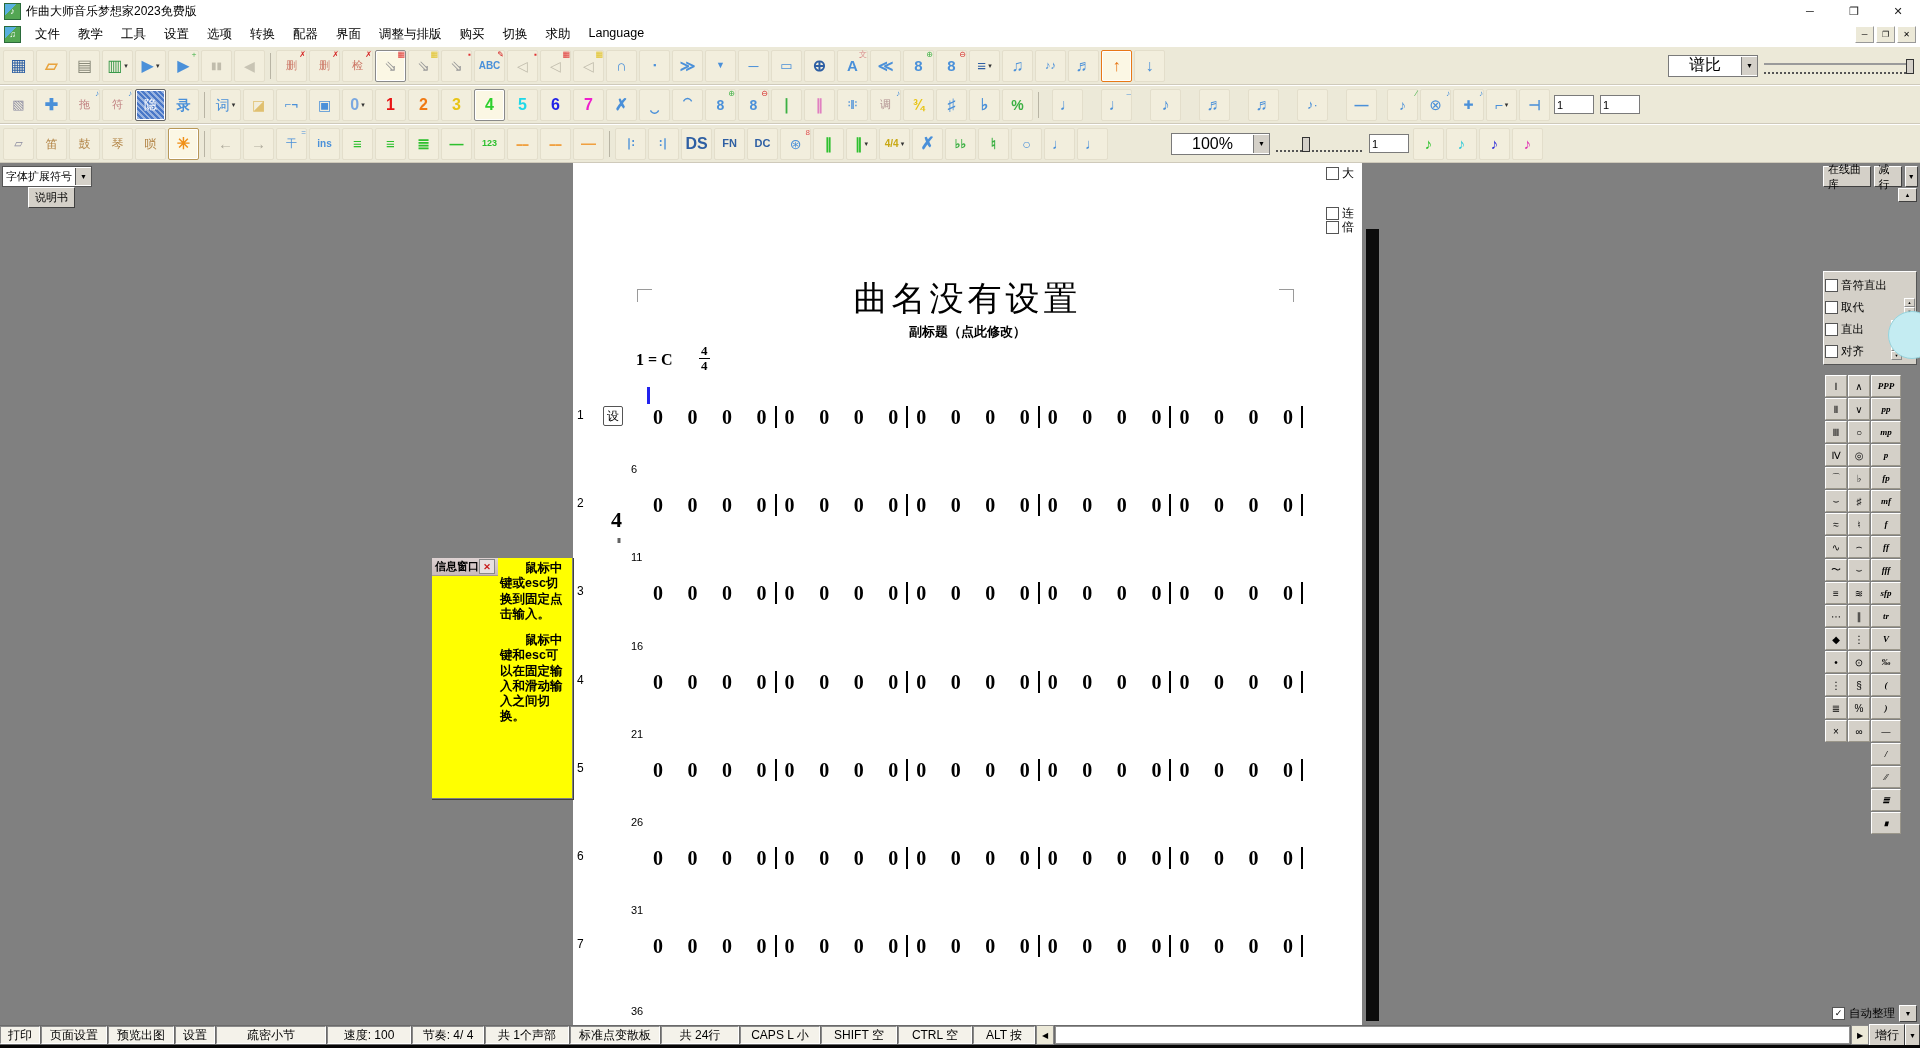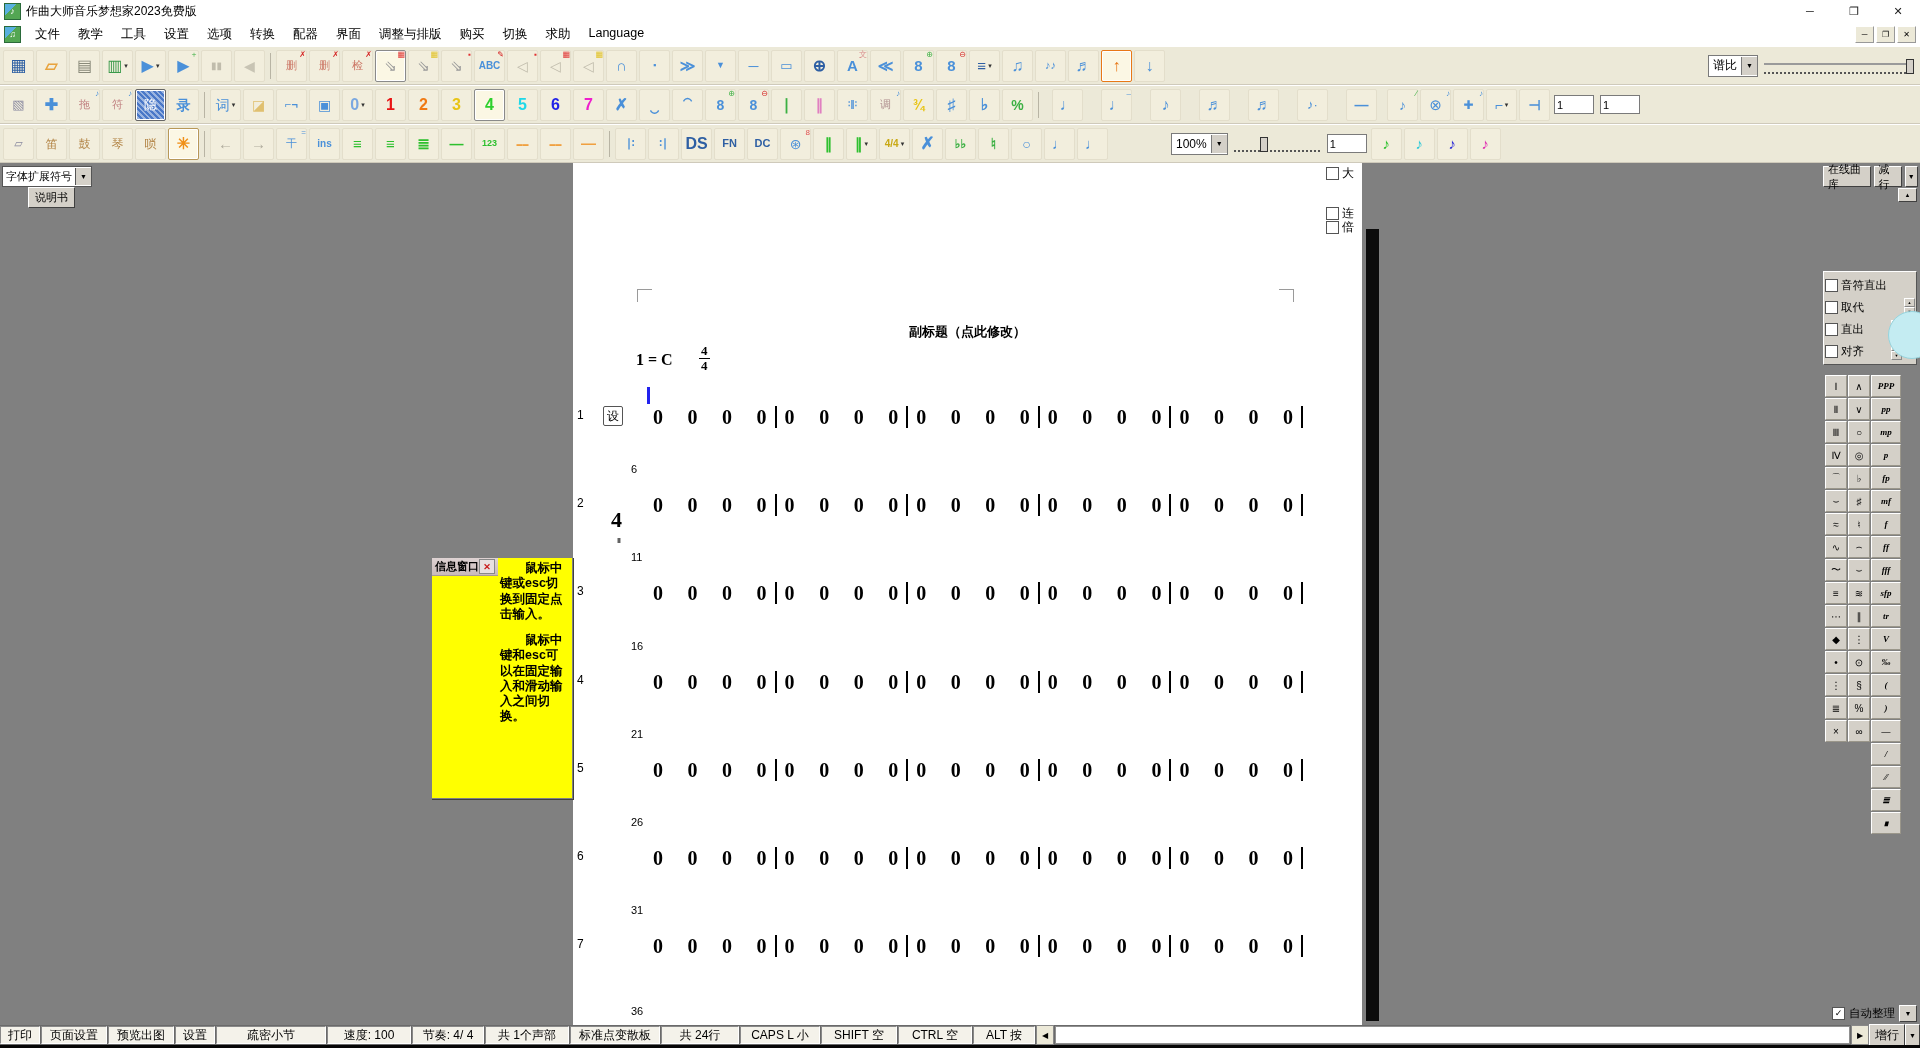--- a/index.html
+++ b/index.html
@@ -38,21 +38,21 @@
               color:#fff;border:1px solid #666;}
   .tbtn.wide{margin:0 9px;}
   .tbsep{width:1px;height:26px;background:#b8b4a4;margin:0 4px;flex:none;}
   .tbspacer{flex:1;}
   .tbgap{width:60px;flex:none;}
   .ddar{margin-left:2px;font-size:7px;color:#333;}
   .tbin{width:34px;height:17px;border:1px solid #7a7a7a;font-size:11px;padding:0 2px;
         margin:0 3px;font-family:"Liberation Sans",sans-serif;flex:none;}
   .tbcombo{display:inline-flex;align-items:center;height:20px;background:#fff;
            border:1px solid #7a7a7a;margin:0 2px;flex:none;}
-  .tbcombo .cl{padding:0 4px;font-size:12px;}
+  .tbcombo .cl{padding:0 20px;font-size:16px;}
   .tbcombo .db{width:15px;height:18px;background:#d4d0c8;border-left:1px solid #7a7a7a;
                font-size:7px;display:flex;align-items:center;justify-content:center;}
   .tbslider{position:relative;height:14px;margin:0 4px;flex:none;}
   .tbslider.line{width:150px;border-bottom:2px dotted #555;}
   .tbslider.line:before{content:"";position:absolute;left:0;right:8px;top:5px;height:2px;background:#9a9a9a;}
   .tbslider.dots{width:86px;border-bottom:2px dotted #555;}
   .thumb{position:absolute;top:1px;width:6px;height:13px;background:#d4d0c8;border:1px solid #333;}
   .tbslider.line .thumb{right:0;}
   .tbslider.dots .thumb{left:26px;}
   
@@ -608,20 +608,21 @@
         <span class="chkbox"></span>
         <span>连</span>
       </div>
       <div class="pgchk" style="left:753px;top:56px;">
         <span class="chkbox"></span>
         <span>倍</span>
       </div>
 
       <div class="cornerL"></div>
       <div class="cornerR"></div>
+      <div class="ptitle">曲名没有设置</div>
       <div class="psub">副标题（点此修改）</div>
       <div class="pkey">1 = C</div>
       <div class="ptime">
         <span class="tt">4</span>
         <span class="tb2">4</span>
       </div>
 
       <div class="editmark">设</div>
       <div class="cursor"></div>
       <div class="voicenum">4</div>

